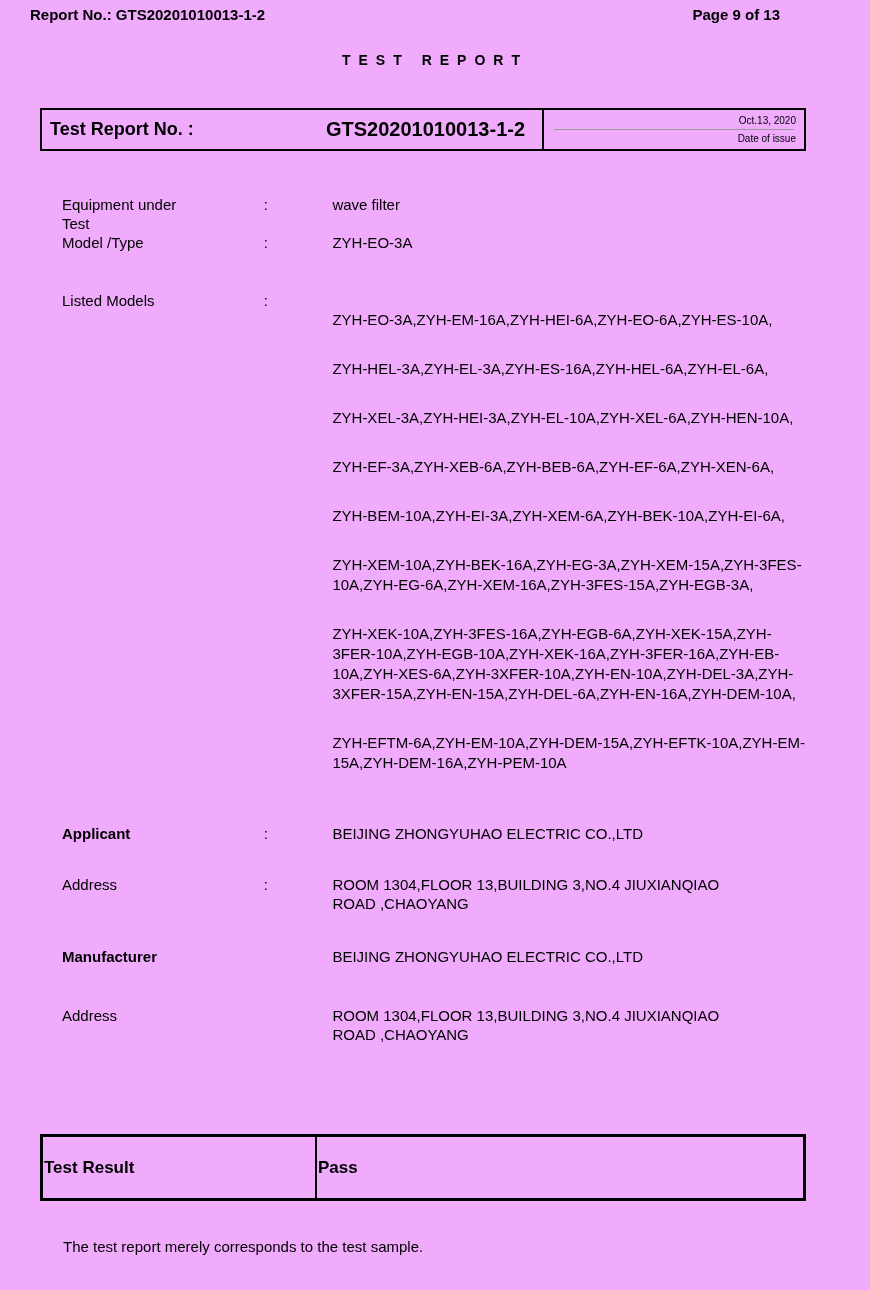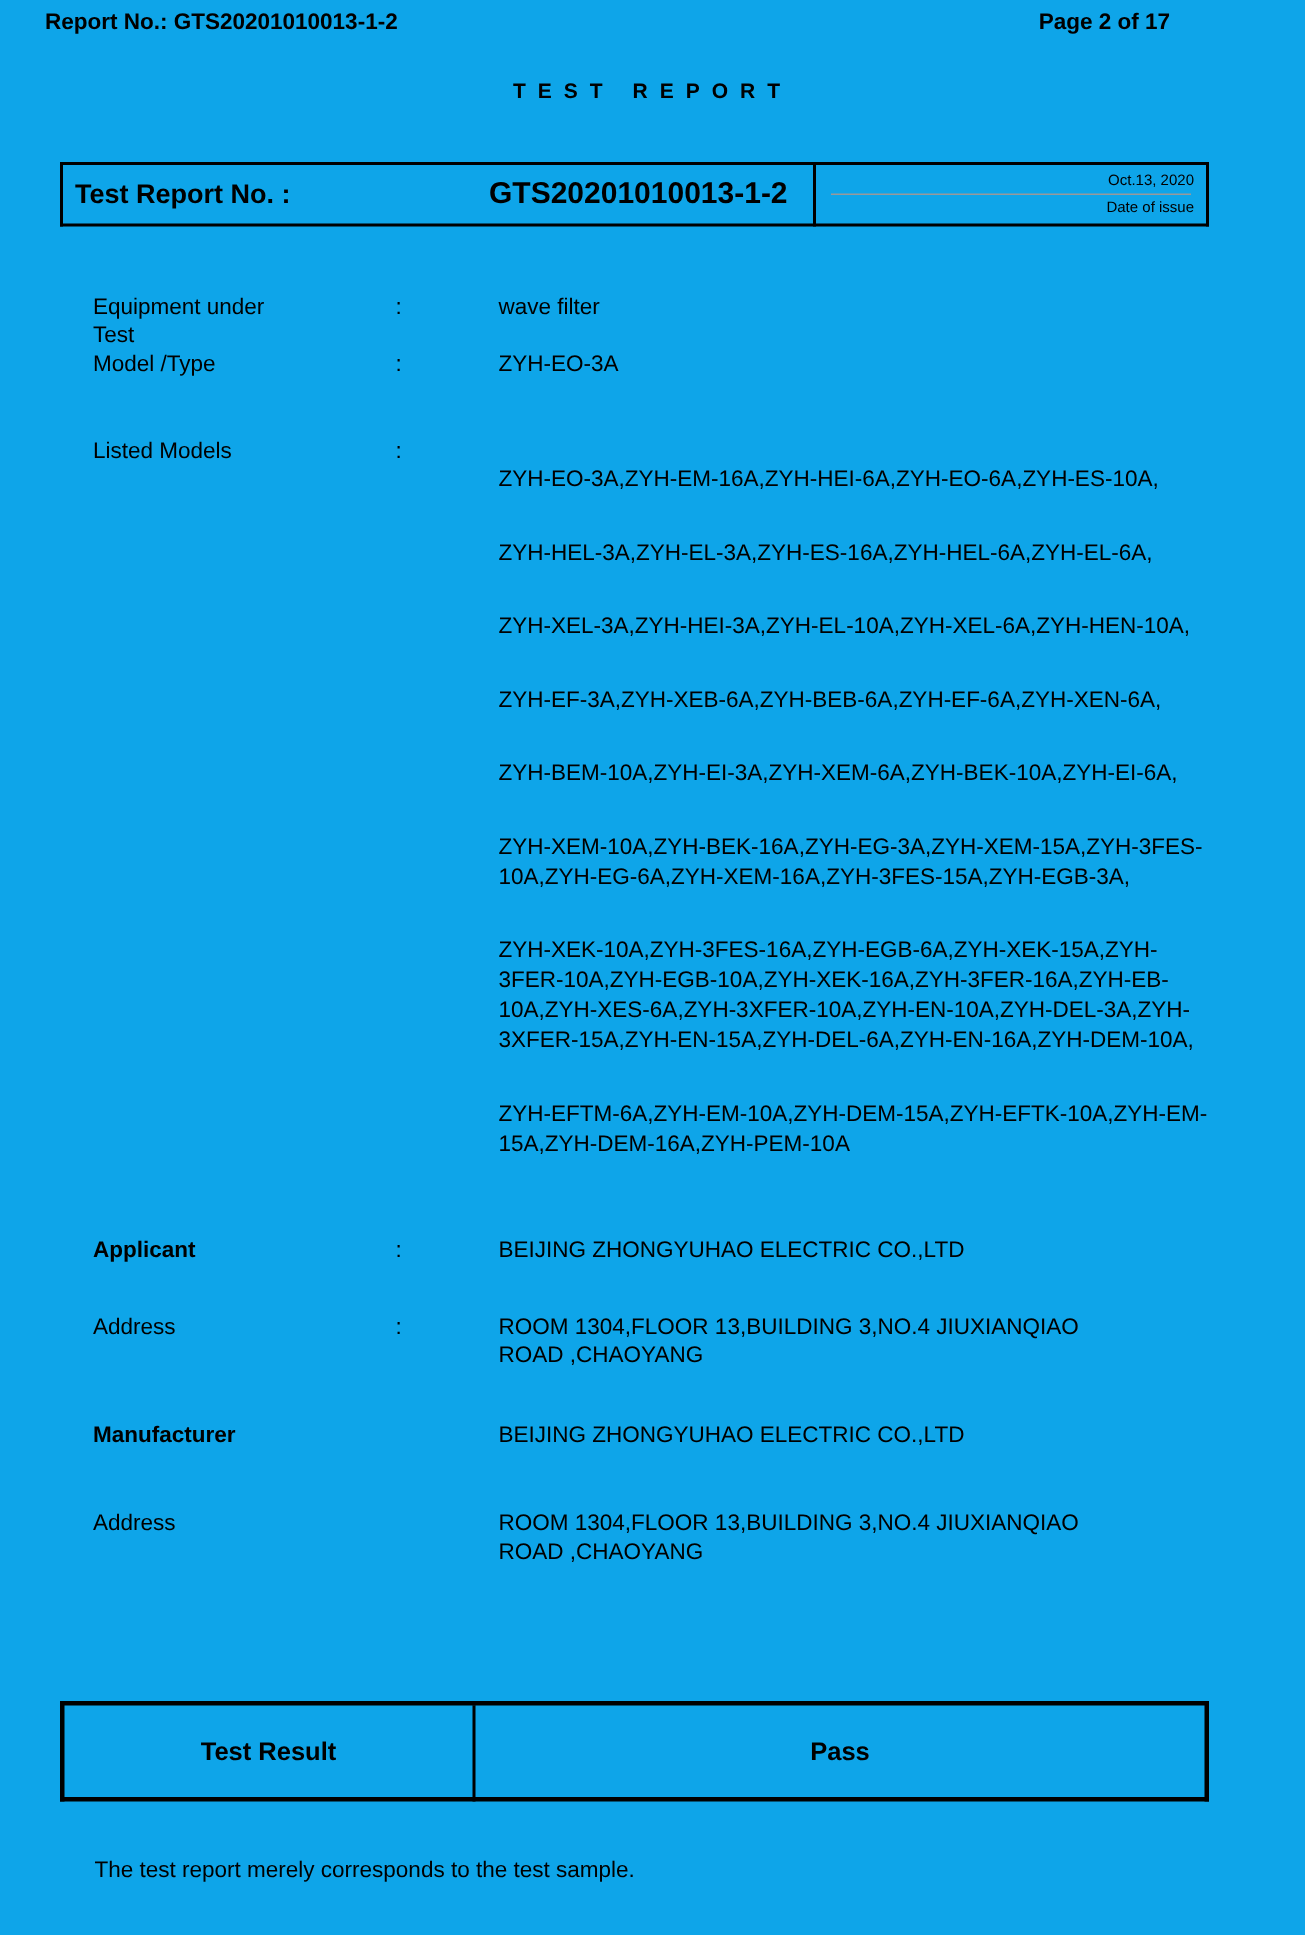--- a/index.html
+++ b/index.html
@@ -4,21 +4,21 @@
 <style>
   html, body { margin: 0; padding: 0; }
   body {
     width: 870px;
     height: 1290px;
     background: #ffffff;
     color: #000000;
     font-family: "Liberation Sans", sans-serif;
     overflow: hidden;
   }
-  .page { position: relative; width: 870px; height: 1290px; background:#0ea5e9; }
+  .page { position: relative; width: 870px; height: 1290px; background:#f0abfc; }
 
   
   .topbar {
     display: flex;
     justify-content: space-between;
     padding: 6px 90px 0 30px;
     font-size: 15px;
     font-weight: bold;
     line-height: 18px;
   }
@@ -71,21 +71,20 @@
   table.result-table {
     margin: 90px 0 0 40px;
     width: 766px;
     border-collapse: collapse;
     table-layout: fixed;
   }
   table.result-table { border: 3px solid #000; }
   table.result-table td {
     border: 2px solid #000;
     height: 59px;
-    text-align: center;
     vertical-align: middle;
     font-size: 17px;
     font-weight: bold;
   }
   td.res-left { width: 270px; }
 
   
   .footer {
     margin: 33px 0 0 63px;
     width: 746px;
@@ -93,21 +92,21 @@
     line-height: 25px;
   }
 </style>
 </head>
 <body>
 
 <div class="page">
 
   <div class="topbar">
     <span>Report No.: GTS20201010013-1-2</span>
-    <span>Page 2 of 17</span>
+    <span>Page 9 of 13</span>
   </div>
 
   <h1 class="title">TEST REPORT</h1>
 
   <table class="report-table">
     <tbody>
         <tr>
       <td class="rt-left">
         <div class="rt-left-inner">
           <span class="rt-label">Test Report No. :</span>

